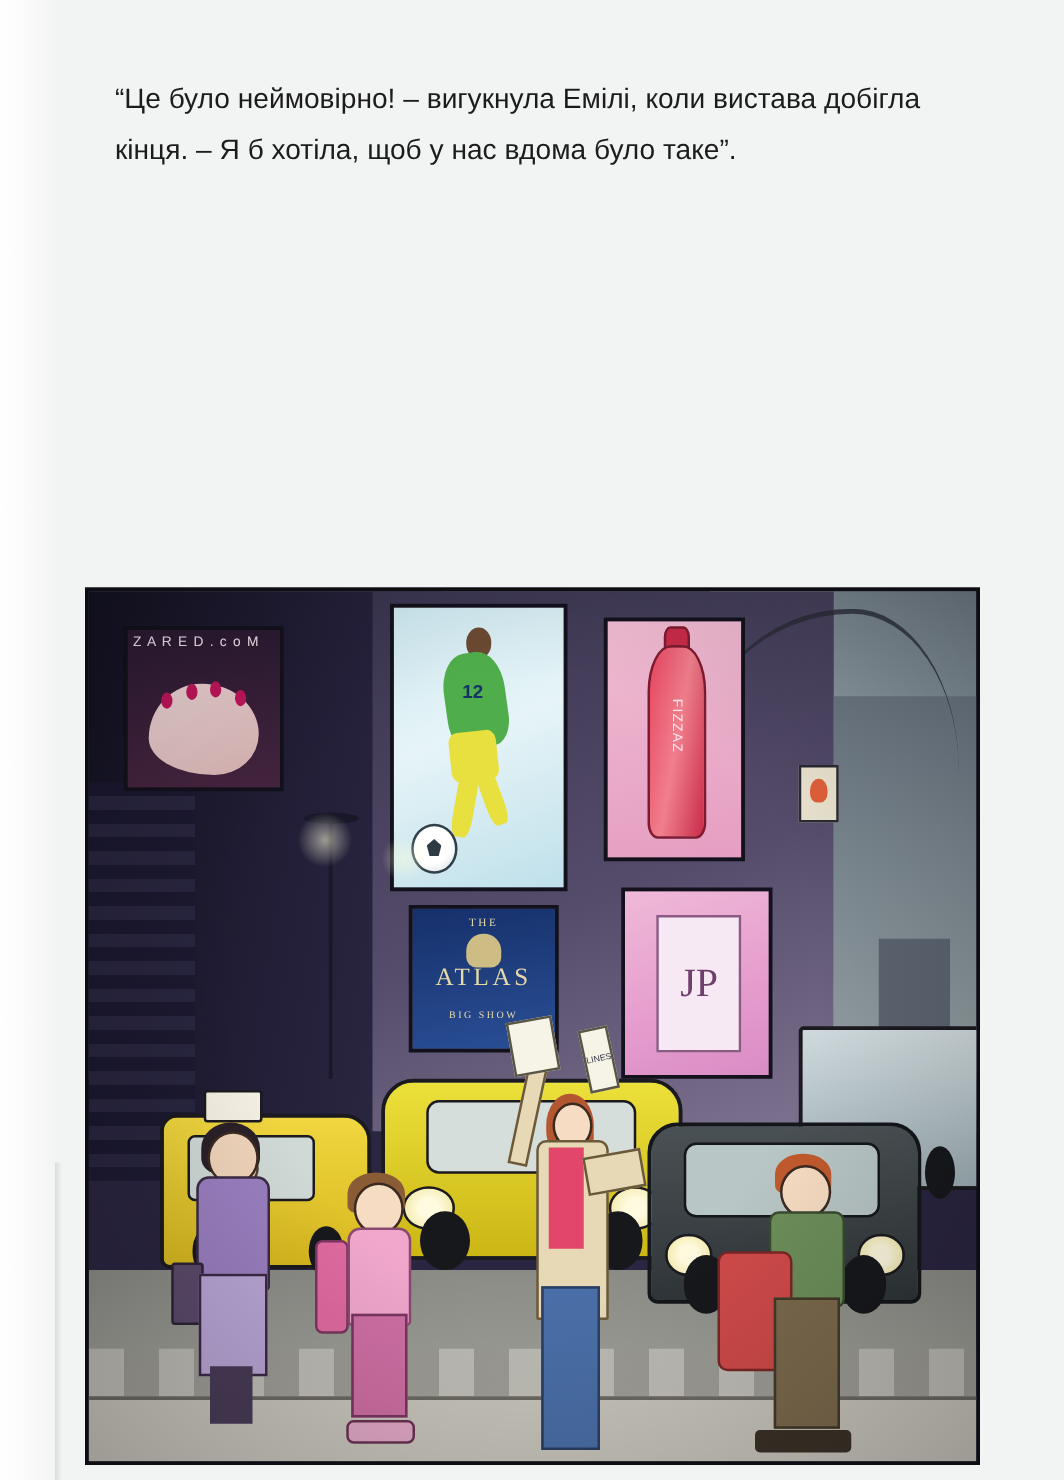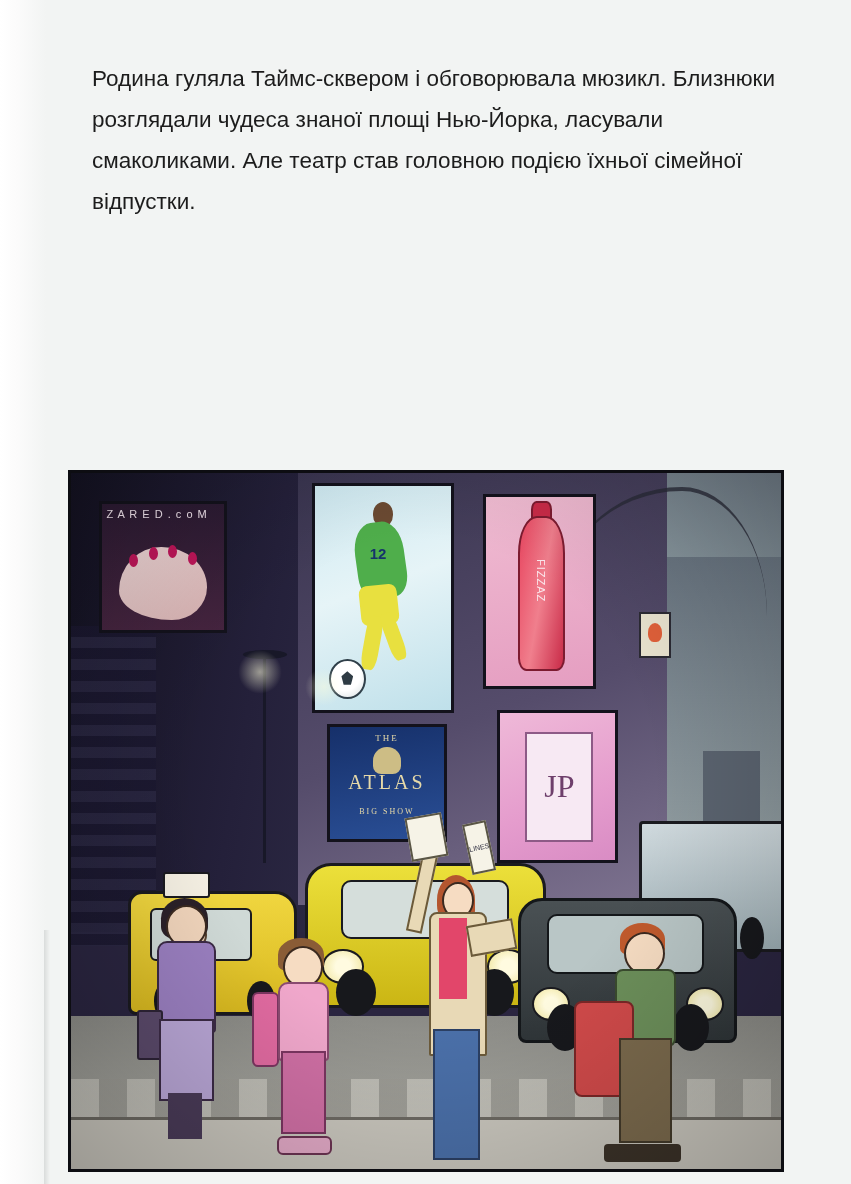--- a/index.html
+++ b/index.html
@@ -646,21 +646,21 @@
 </style>
 </head>
 <body>
 
 <div class="page">
 
   <div class="gutter"></div>
   <div class="gutter-edge"></div>
 
   <div class="text-block">
-    <p class="para">Родина гуляла Таймс-сквером і обговорювала мюзикл. Близнюки розглядали чудеса знаної площі Нью-Йорка, ласували смаколиками. Але театр став головною подією їхньої сімейної відпустки.</p>
+    <p class="para">“Це було неймовірно! – вигукнула Емілі, коли вистава добігла кінця. – Я б хотіла, щоб у нас вдома було таке”.</p>
   </div>
 
   <div class="illustration">
     <div class="ill-inner">
 
       <div class="sky"></div>
       <div class="sky-right"></div>
       <div class="bldg-left"></div>
       <div class="bldg-left-2"></div>
       <div class="wall-center"></div>

